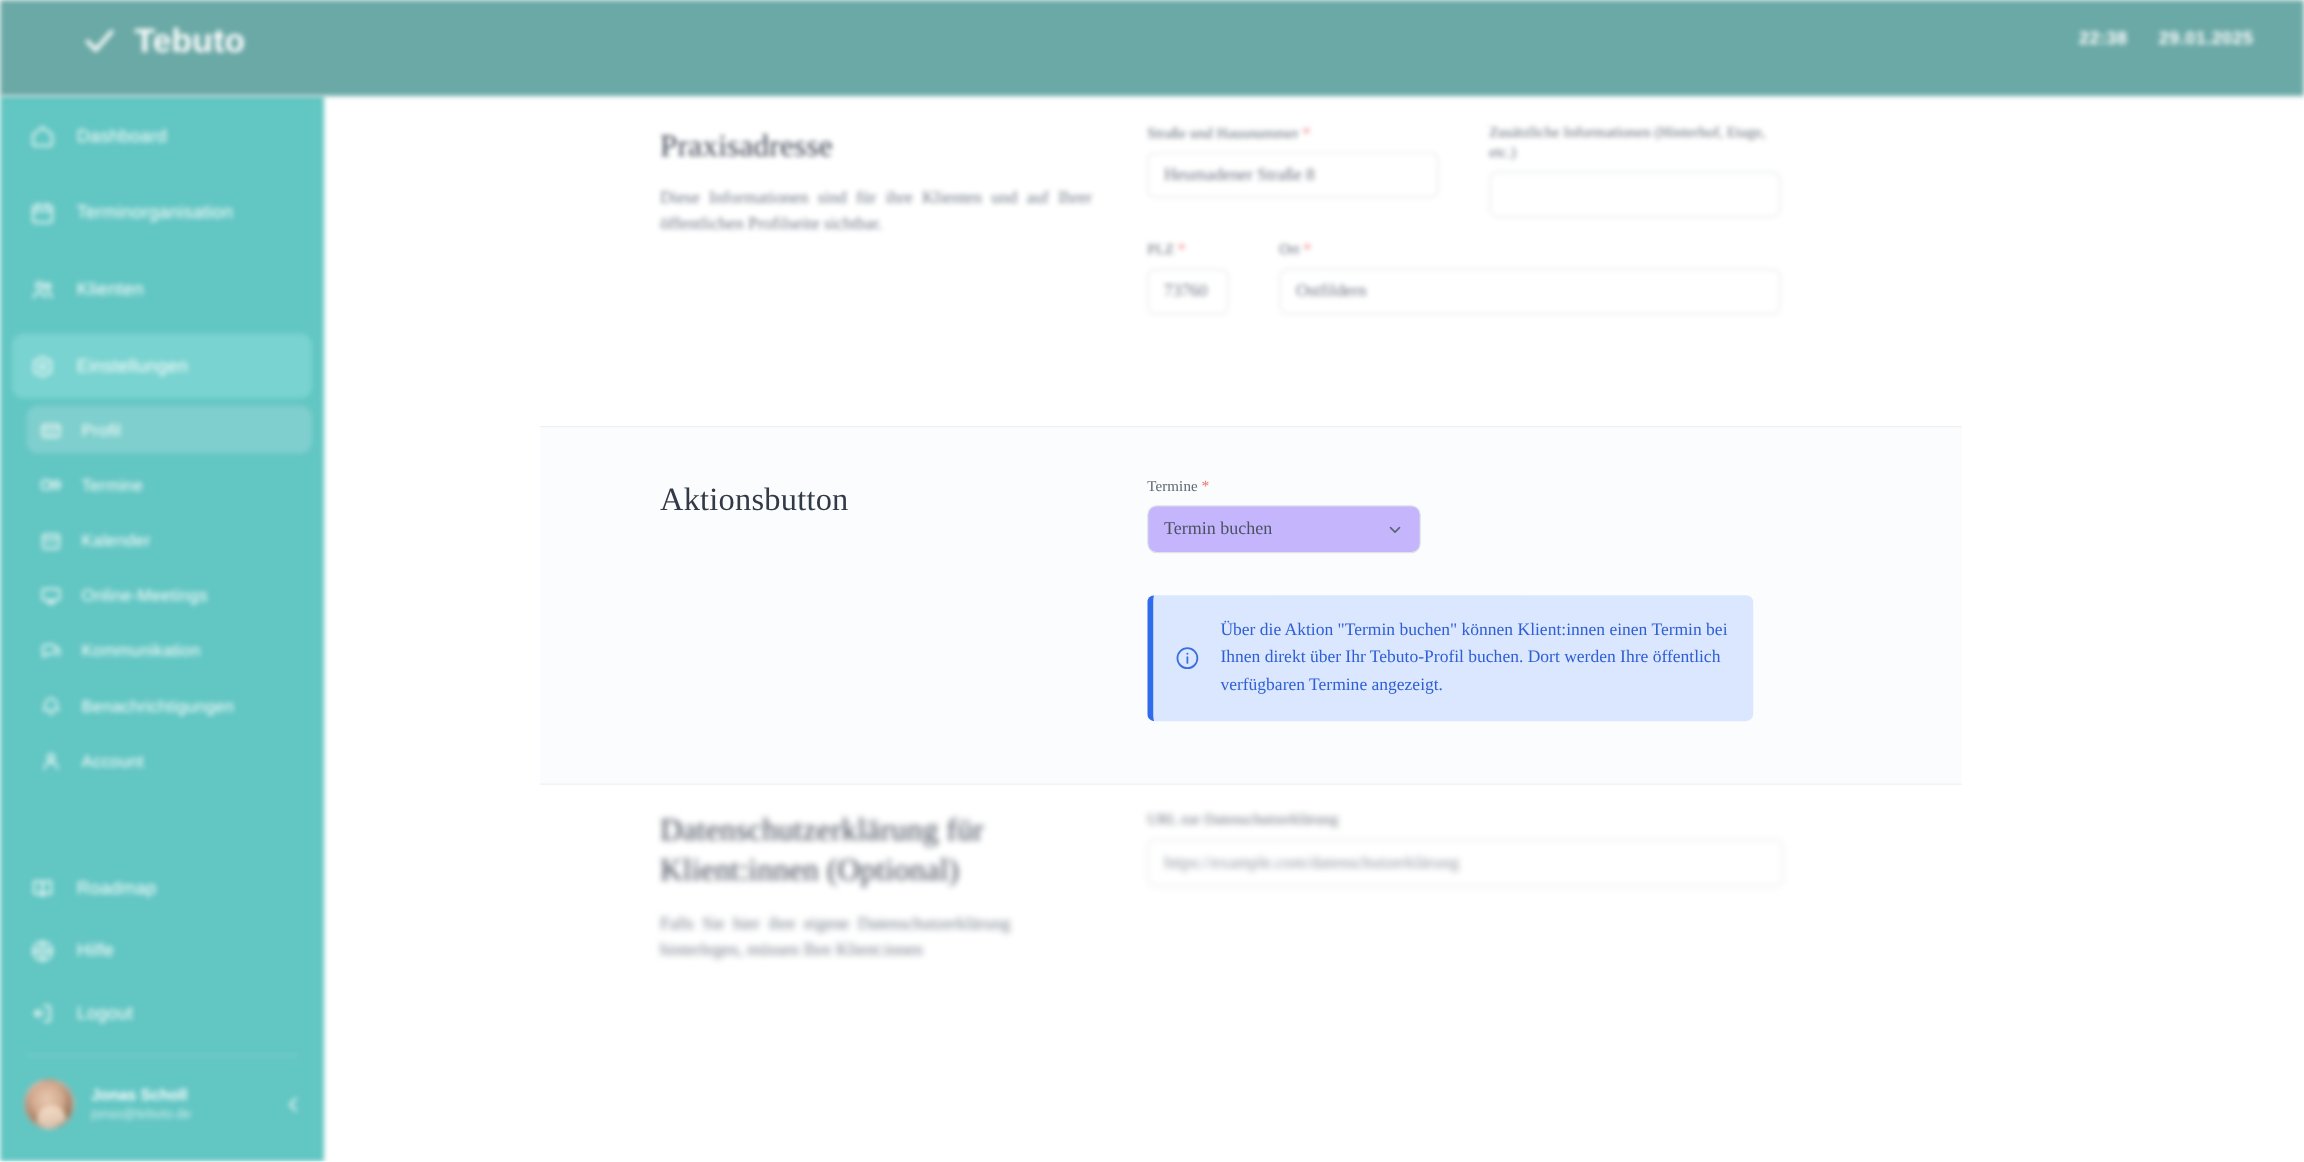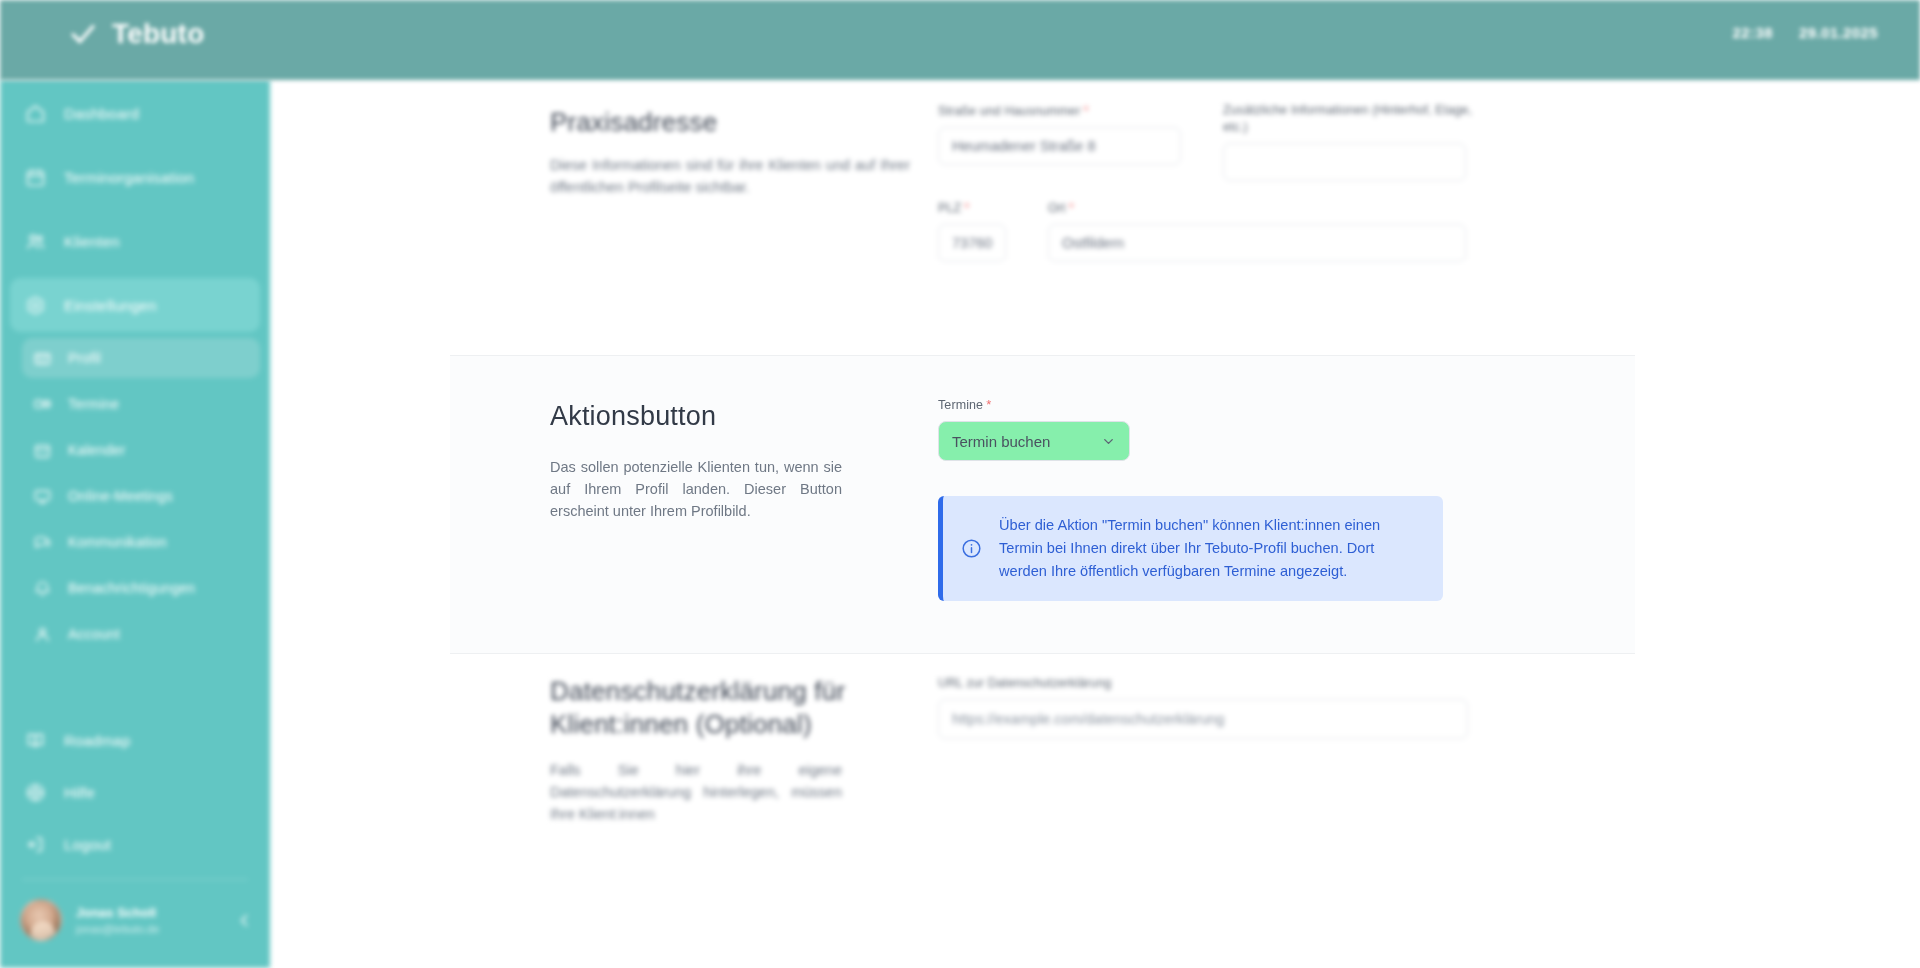--- a/index.html
+++ b/index.html
@@ -104,21 +104,21 @@
   }
   .card {
     position: absolute; left: 280px; width: 1085px;
     background: #ffffff;
   }
   .card.focus {
     background: #fbfcfd;
     border-top: 1px solid #eef0f2;
     border-bottom: 1px solid #eef0f2;
   }
-  .card-grid { display: flex; gap: 28px; padding: 0; }
+  .card-grid { display: flex; gap: 46px; padding: 0; font-family: Liberation Serif, serif; }
   .col-left { width: 360px; flex: 0 0 360px; }
   .col-right { flex: 1 1 auto; }
   .sec-title {
     font-size: 26px; color: #3a4250; font-weight: 400; letter-spacing: .2px;
     line-height: 40px;
   }
   .sec-desc {
     margin-top: 12px;
     font-size: 14.5px; color: #6f7885; line-height: 22px; text-align: justify;
   }
@@ -130,21 +130,21 @@
   .input {
     height: 38px; border: 1px solid #e2e5e9; border-radius: 7px;
     background: #fff; width: 100%;
     display: flex; align-items: center; padding: 0 13px;
     font-size: 14.5px; color: #8a939f;
   }
   .input.value { color: #6a7280; }
   .row { display: flex; gap: 42px; }
   .select {
     height: 40px; border: 1px solid #dfe3e8; border-radius: 8px;
-    background: #86efac; width: 192px;
+    background: #c4b5fd; width: 228px;
     display: flex; align-items: center; justify-content: space-between;
     padding: 0 13px; font-size: 15px; color: #4a5260;
   }
   .select .chev { color: #5c6574; display: flex; }
 
   .infobox {
     margin-top: 35px; width: 505px;
     background: #dbe7fe; border-left: 5px solid #2f6bea;
     border-radius: 6px;
     display: flex; gap: 16px; align-items: center;
@@ -198,21 +198,20 @@
             </div>
           </div>
         </div>
       </div>
     </div>
 
     <div class="card focus" style="top:275px; padding:40px 0 52px 0; left:180px; width:1185px;">
       <div class="card-grid" style="padding-left:100px;">
         <div class="col-left">
           <div class="sec-title" style="font-size:27px;color:#323a47;">Aktionsbutton</div>
-          <div class="sec-desc" style="margin-top:20px;width:292px;">Das sollen potenzielle Klienten tun, wenn sie auf Ihrem Profil landen. Dieser Button erscheint unter Ihrem Profilbild.</div>
         </div>
         <div class="col-right">
           <label class="field-label">
             <span>Termine</span><span class="req">*</span>
           </label>
           <div class="select">
             <span>Termin buchen</span>
             <span class="chev">
               <svg width="15" height="15" viewBox="0 0 24 24" fill="none" stroke="currentColor" stroke-width="2.2" stroke-linecap="round" stroke-linejoin="round">
                   <polyline points="6 9 12 15 18 9"></polyline>

